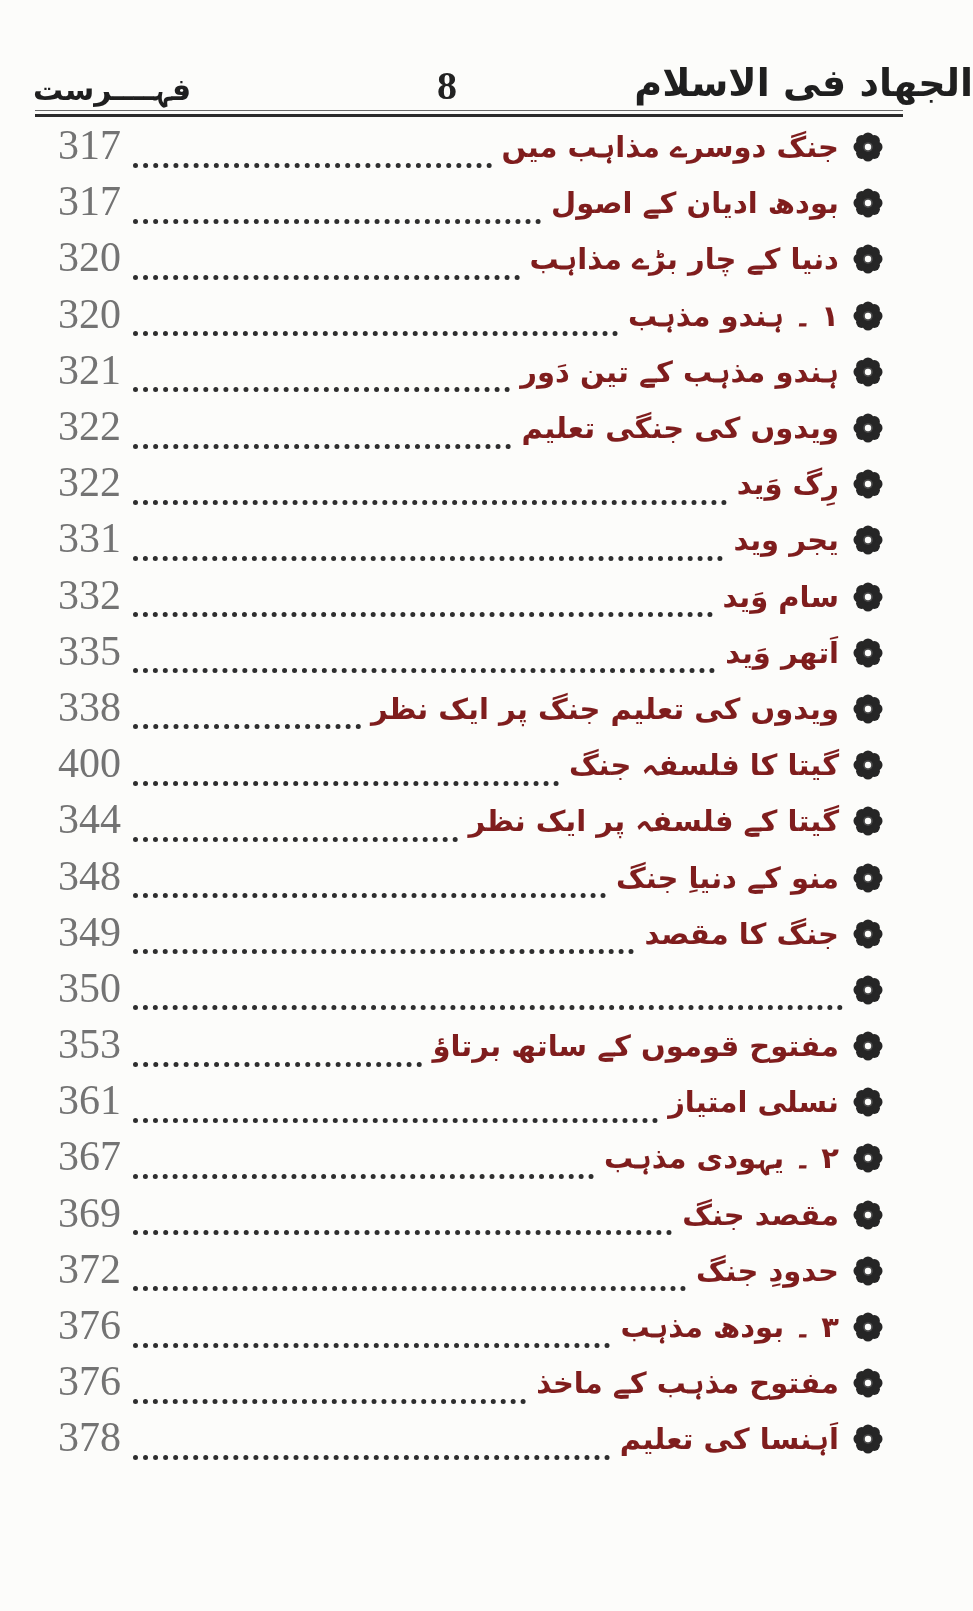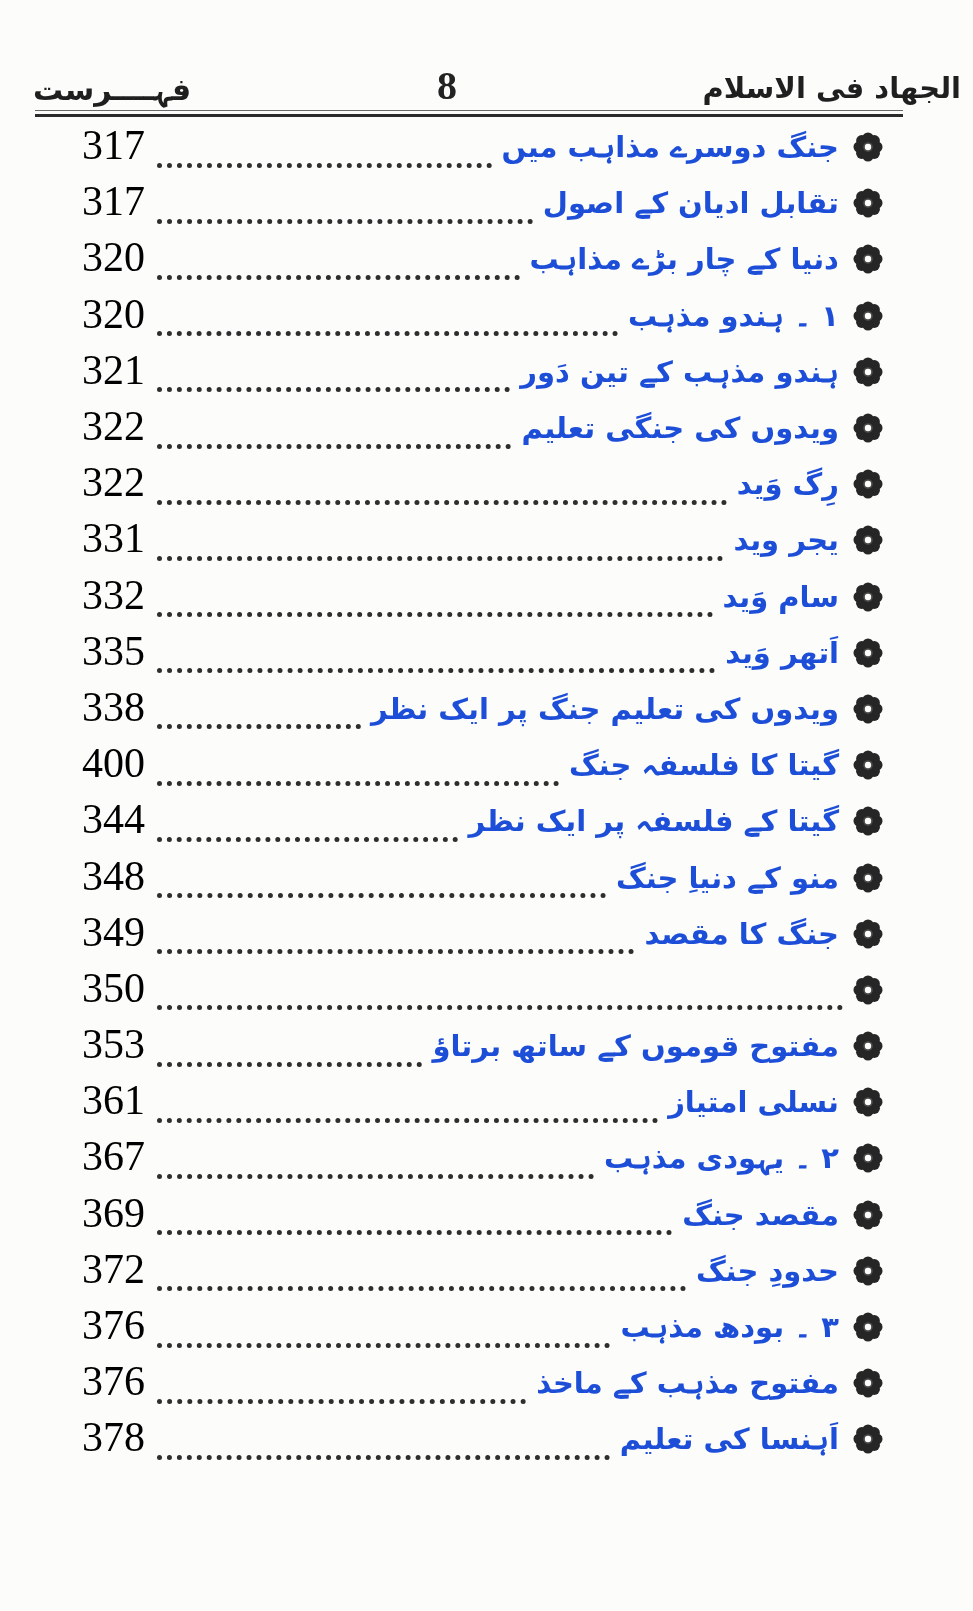--- a/index.html
+++ b/index.html
@@ -11,53 +11,52 @@
     font-family:"DejaVu Sans", sans-serif;
   }
   .page{position:relative;width:973px;height:1611px;}
 
   
   .header{position:relative;height:117px;}
   .rule{position:absolute;left:35px;right:70px;bottom:0;height:3px;background:#2b2b2b;}
   .rule:after{content:"";position:absolute;left:0;right:0;top:-4px;height:1px;background:#6a6a6a;}
   .h-left{position:absolute;left:33px;bottom:10px;font-size:30px;font-weight:bold;}
   .h-center{position:absolute;left:437px;bottom:8px;font-family:"Liberation Serif",serif;font-size:40px;font-weight:bold;color:#222;}
-  .h-right{position:absolute;right:12px;bottom:12px;font-size:29px;font-weight:bold;}
+  .h-right{position:absolute;right:0;bottom:12px;font-size:38px;font-weight:bold;}
   .urdu{font-family:"DejaVu Sans",sans-serif;direction:rtl;unicode-bidi:embed;}
 
   
   .toc{padding:2px 90px 0 58px;}
   .row{
     display:flex;direction:rtl;align-items:center;
     height:56.2px;
   }
   .flower{flex:0 0 auto;width:30px;height:30px;display:inline-flex;}
   .flower svg{width:30px;height:30px;display:block;}
   .title{
     flex:0 0 auto;
-    font-size:29px;font-weight:bold;color:#1d4ed8;
+    font-size:29px;font-weight:bold;color:#7f1d1d;
     white-space:nowrap;
     margin-right:14px;               
     letter-spacing:0px;
   }
   .leader{
     flex:1 1 auto;
     height:36px;
     border-bottom:5px dotted #2e2e2e;
     margin:0 10px 0 12px;
     min-width:20px;
   }
   .pagenum{
     flex:0 0 auto;
     direction:ltr;unicode-bidi:embed;
     font-family:"Liberation Serif",serif;
-    font-size:42px;color:#000000;
+    font-size:42px;color:#737373;
     line-height:1;
     transform:translateY(-2px);
-    margin-left:24px;
   }
 </style>
 </head>
 <body>
 
 <div class="page">
 
   <header class="header">
     <div class="h-left urdu">فہــــرست</div>
     <div class="h-center">8</div>
@@ -100,21 +99,21 @@
           <circle cx="6.5" cy="16" r="6"></circle>
           <circle cx="9.3" cy="9.3" r="6"></circle>
           <circle cx="16" cy="6.5" r="6"></circle>
           <circle cx="22.7" cy="9.3" r="6"></circle>
           <circle cx="16" cy="16" r="8"></circle>
         </g>
         <circle cx="16" cy="16" r="5.2" fill="#4a4a4a"></circle>
         <circle cx="16" cy="16" r="3.4" fill="#fcfcfa"></circle>
       </svg>
     </span>
-    <span class="title urdu">تقابل ادیان کے اصول</span>
+    <span class="title urdu">بودھ ادیان کے اصول</span>
     <span class="leader"></span>
     <span class="pagenum">317</span>
   </div>
 
   <div class="row">
     <span class="flower">
       <svg viewBox="0 0 32 32" aria-hidden="true">
         <g fill="#262626">
           <circle cx="25.5" cy="16" r="6"></circle>
           <circle cx="22.7" cy="22.7" r="6"></circle>

